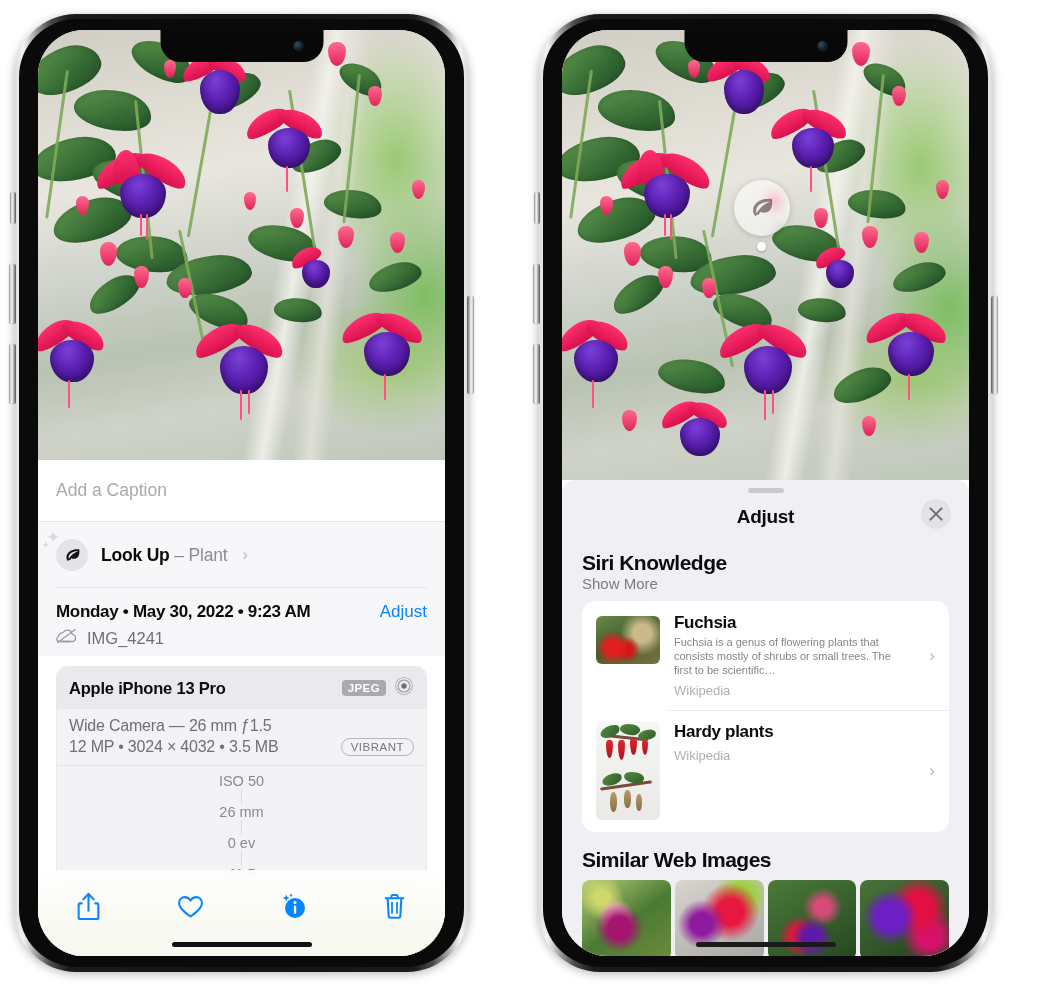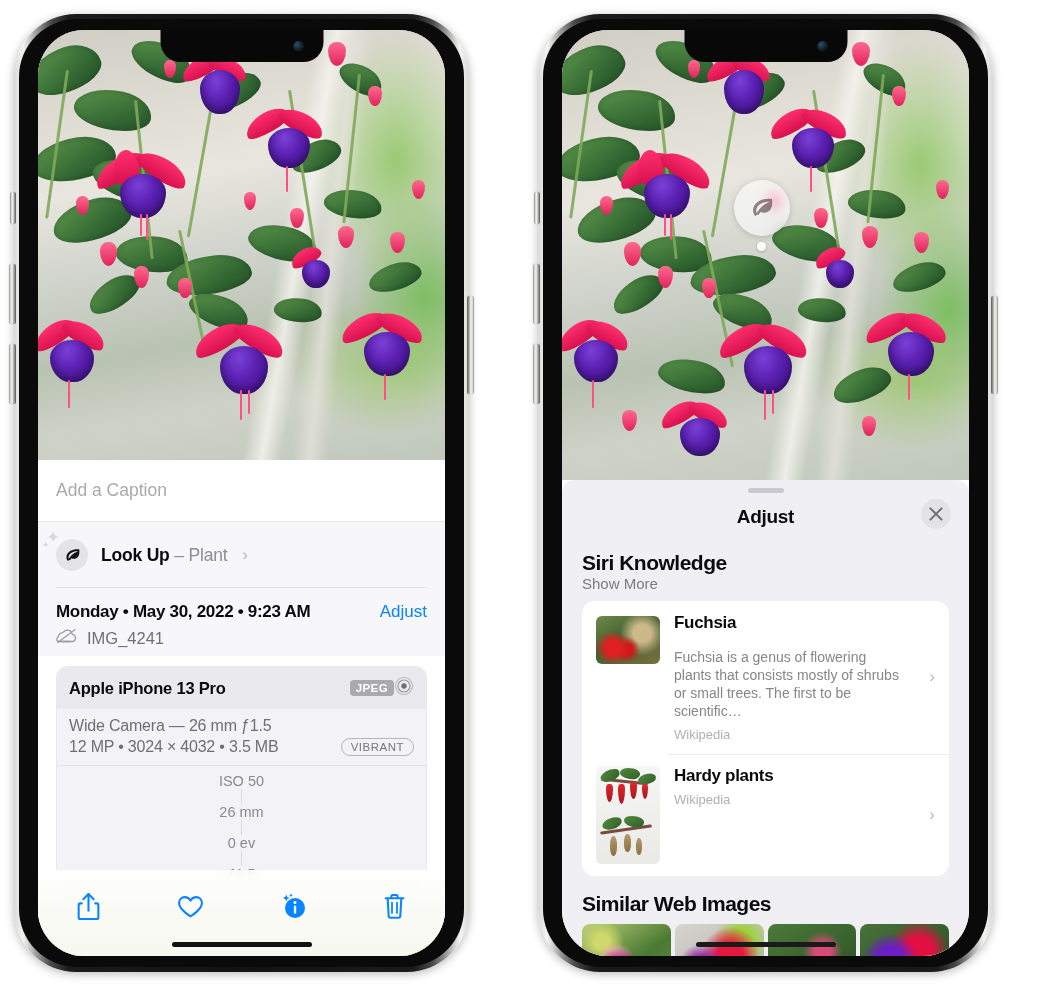--- a/index.html
+++ b/index.html
@@ -121,21 +121,21 @@
   .meta-date { font-size:17px; font-weight:700; color:#0b0b0c; letter-spacing:-.3px; }
   .adjust { font-size:17px; color:#0a84ff; }
   .meta-file { display:flex; align-items:center; gap:9px; margin-top:6px; }
   .meta-file .fname { font-size:16.5px; color:#6f6f75; }
 
   .exif { margin:10px 18px 0; border-radius:11px; overflow:hidden;
     background:#ffffff; border:1px solid #e9e9ec; }
   .exif-head { display:flex; align-items:center; justify-content:space-between;
     background:#eaeaee; padding:9px 12px; }
   .exif-head .model { font-size:16.5px; font-weight:700; color:#0b0b0c; letter-spacing:-.2px; }
-  .exif-head .right { display:flex; align-items:center; gap:0; }
+  .exif-head .right { display:flex; align-items:center; gap:8px; }
   .jpeg { background:#a9a9af; color:#fff; font-size:11.5px; font-weight:700;
     letter-spacing:.4px; padding:2px 6px; border-radius:4px; }
   .exif-body { padding:8px 12px 9px; background:#f3f3f5; }
   .exif-line { font-size:16px; color:#6f6f75; letter-spacing:-.2px; }
   .exif-line2 { display:flex; align-items:center; justify-content:space-between; margin-top:3px; }
   .vibrant { border:1px solid #b5b5bb; color:#76767c; font-size:11.5px;
     letter-spacing:.5px; padding:2px 9px; border-radius:9px; }
   .exif-foot { display:flex; align-items:center; border-top:1px solid #e4e4e8;
     background:#f3f3f5; padding:7px 10px;flex-direction:column; }
   .exif-foot .cell { flex:1; text-align:center; font-size:14.5px; color:#8a8a90; }
@@ -209,21 +209,21 @@
       linear-gradient(180deg,#f6f6f4,#e9e9e6); }
   .thumb.t2 .lf { position:absolute; border-radius:60% 40% 55% 45%;
     background:linear-gradient(140deg,#558c3e,#2f5c2a); }
   .thumb.t2 .rd { position:absolute; border-radius:40% 40% 50% 50% / 25% 25% 75% 75%;
     background:linear-gradient(180deg,#e0262e,#ab1620); }
   .thumb.t2 .br { position:absolute; border-radius:45%;
     background:linear-gradient(180deg,#b59a6a,#8a7043); }
   .thumb.t2 .stk { position:absolute; background:#7a4a3a; border-radius:2px; }
   .ktext { flex:1; min-width:0; padding-right:8px; }
   .ktitle { font-size:17px; font-weight:700; color:#0b0b0c; letter-spacing:-.3px; }
-  .kdesc { font-size:14px; line-height:1.28; color:#86868c; margin-top:16px; }
+  .kdesc { font-size:11px; line-height:1.28; color:#86868c; margin-top:2px; }
   .ksrc { font-size:13px; color:#b0b0b6; margin-top:6px; }
   .kchev { align-self:center; color:#b8b8be; font-size:17px; flex:none; }
 
   .web-head { padding:16px 20px 8px; }
   .web-title { font-size:21px; font-weight:700; color:#0b0b0c; letter-spacing:-.5px; }
   .web-strip { display:flex; gap:4px; padding:0 20px; }
   .wimg { flex:1; height:80px; border-radius:8px; overflow:hidden; }
   .w1 { background:
       radial-gradient(circle at 42% 60%, #a3156e 0 16%, rgba(163,21,110,0) 34%),
       radial-gradient(circle at 38% 46%, #f6a8c4 0 10%, rgba(246,168,196,0) 26%),

